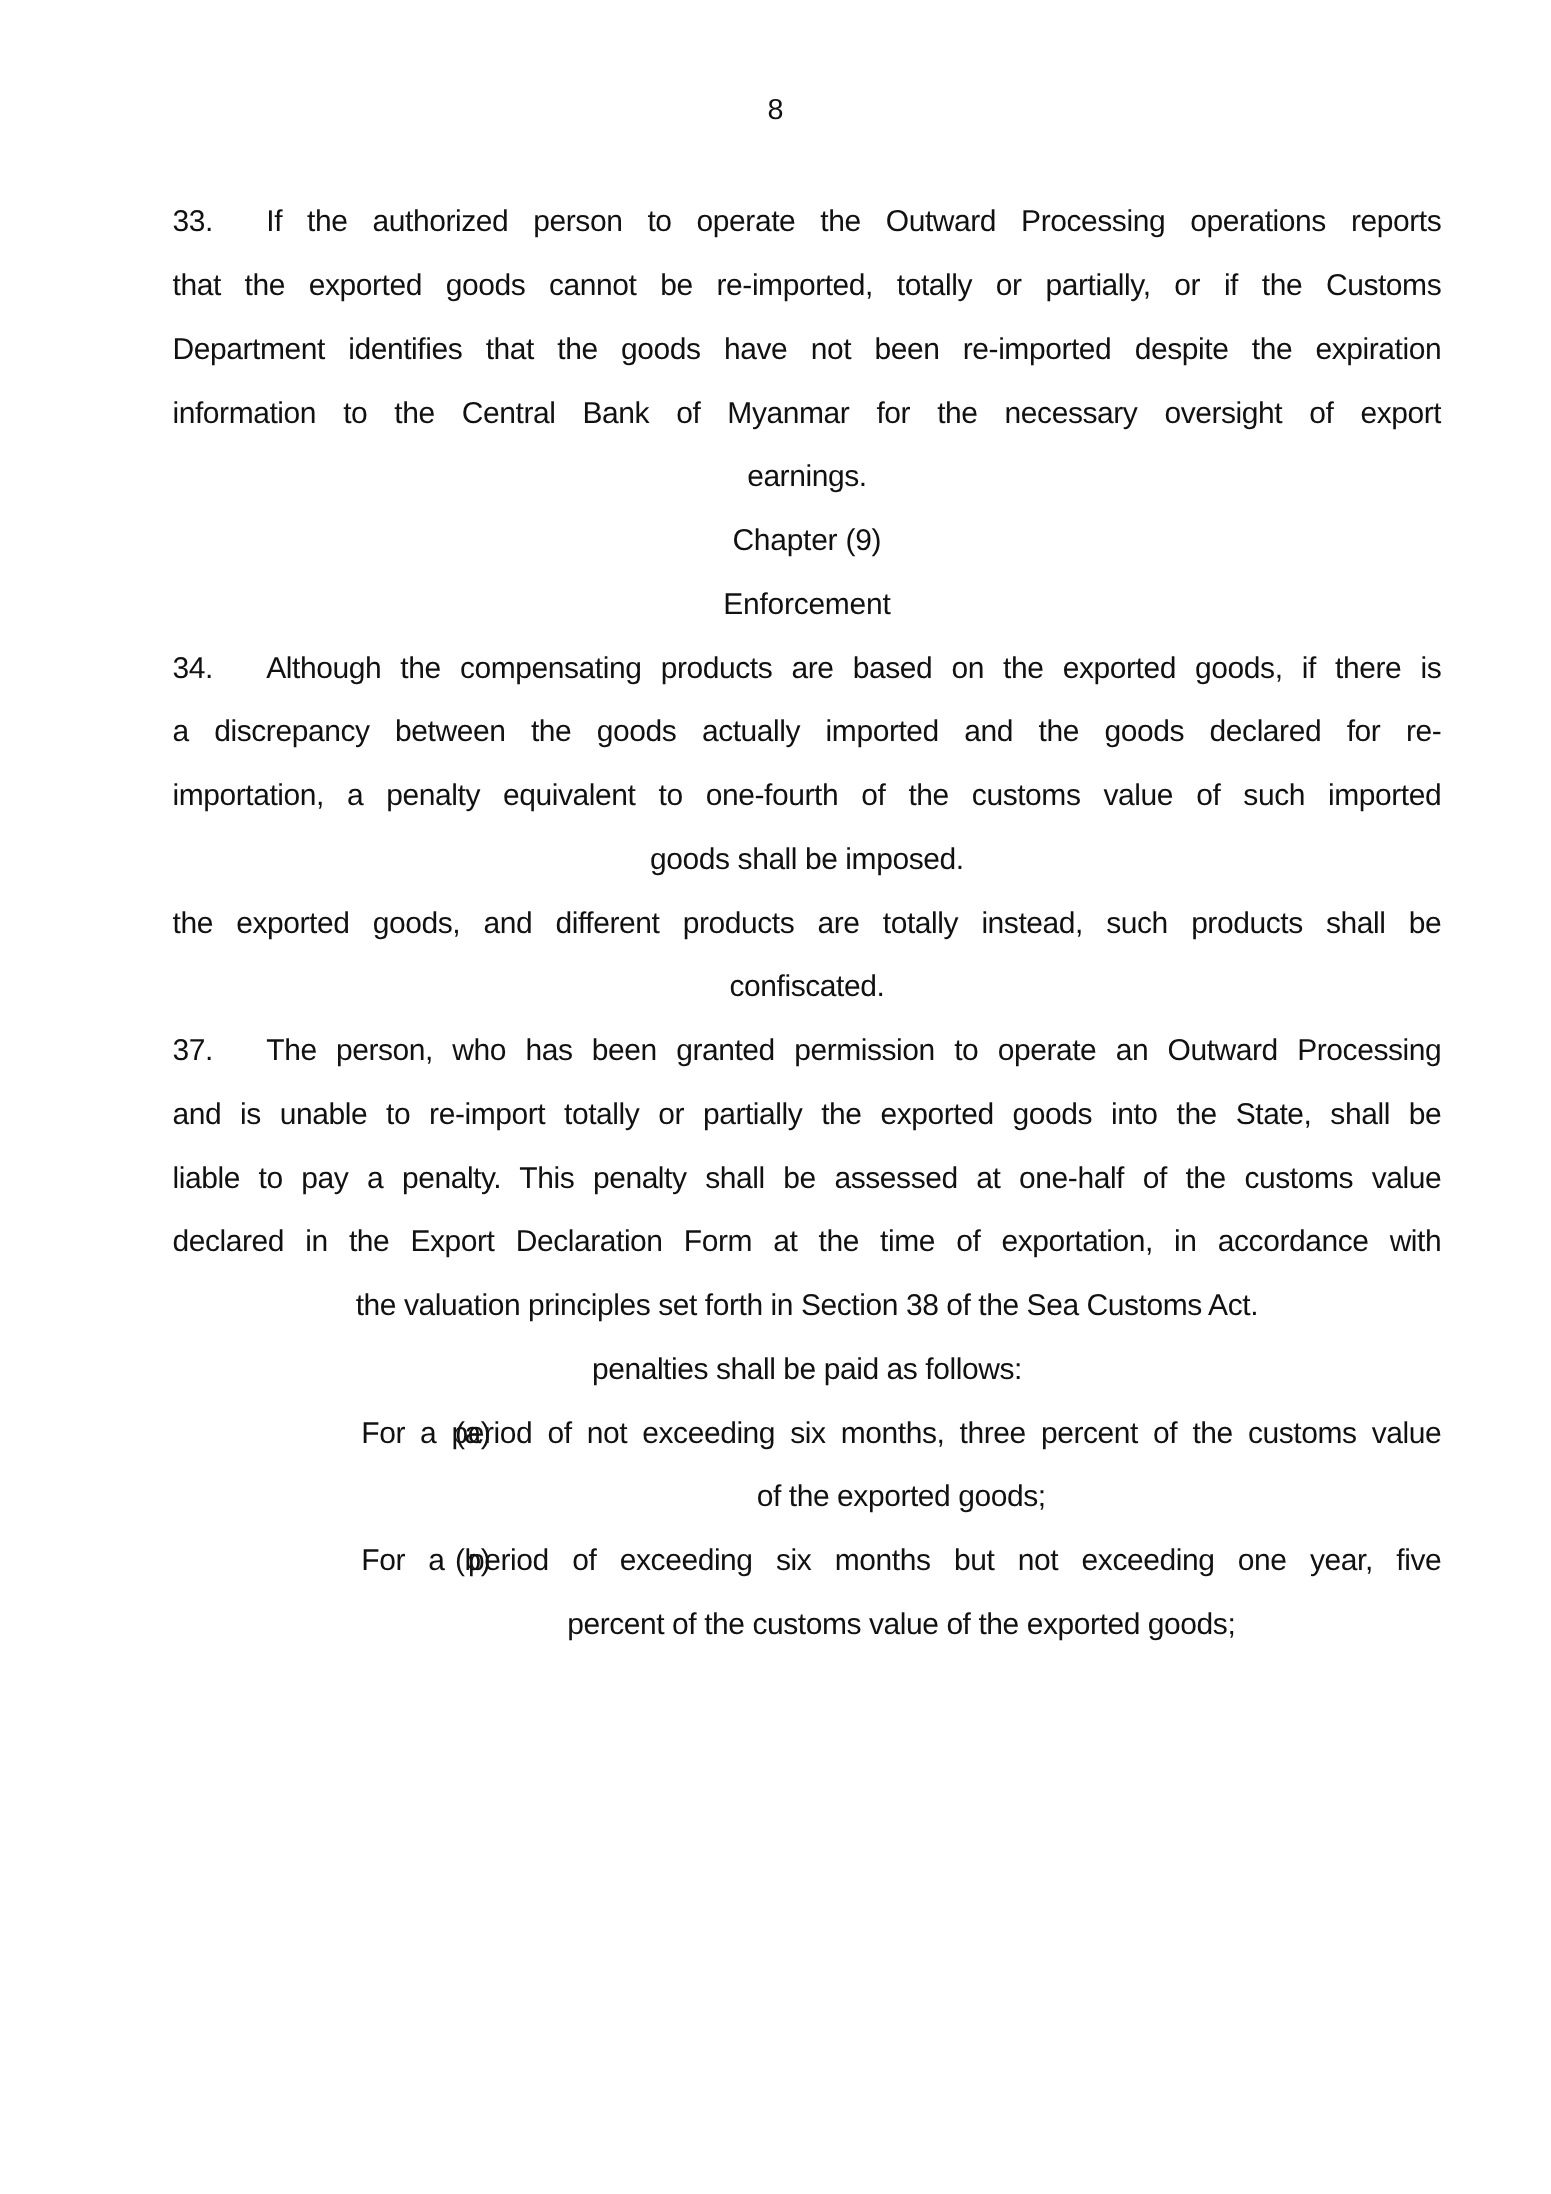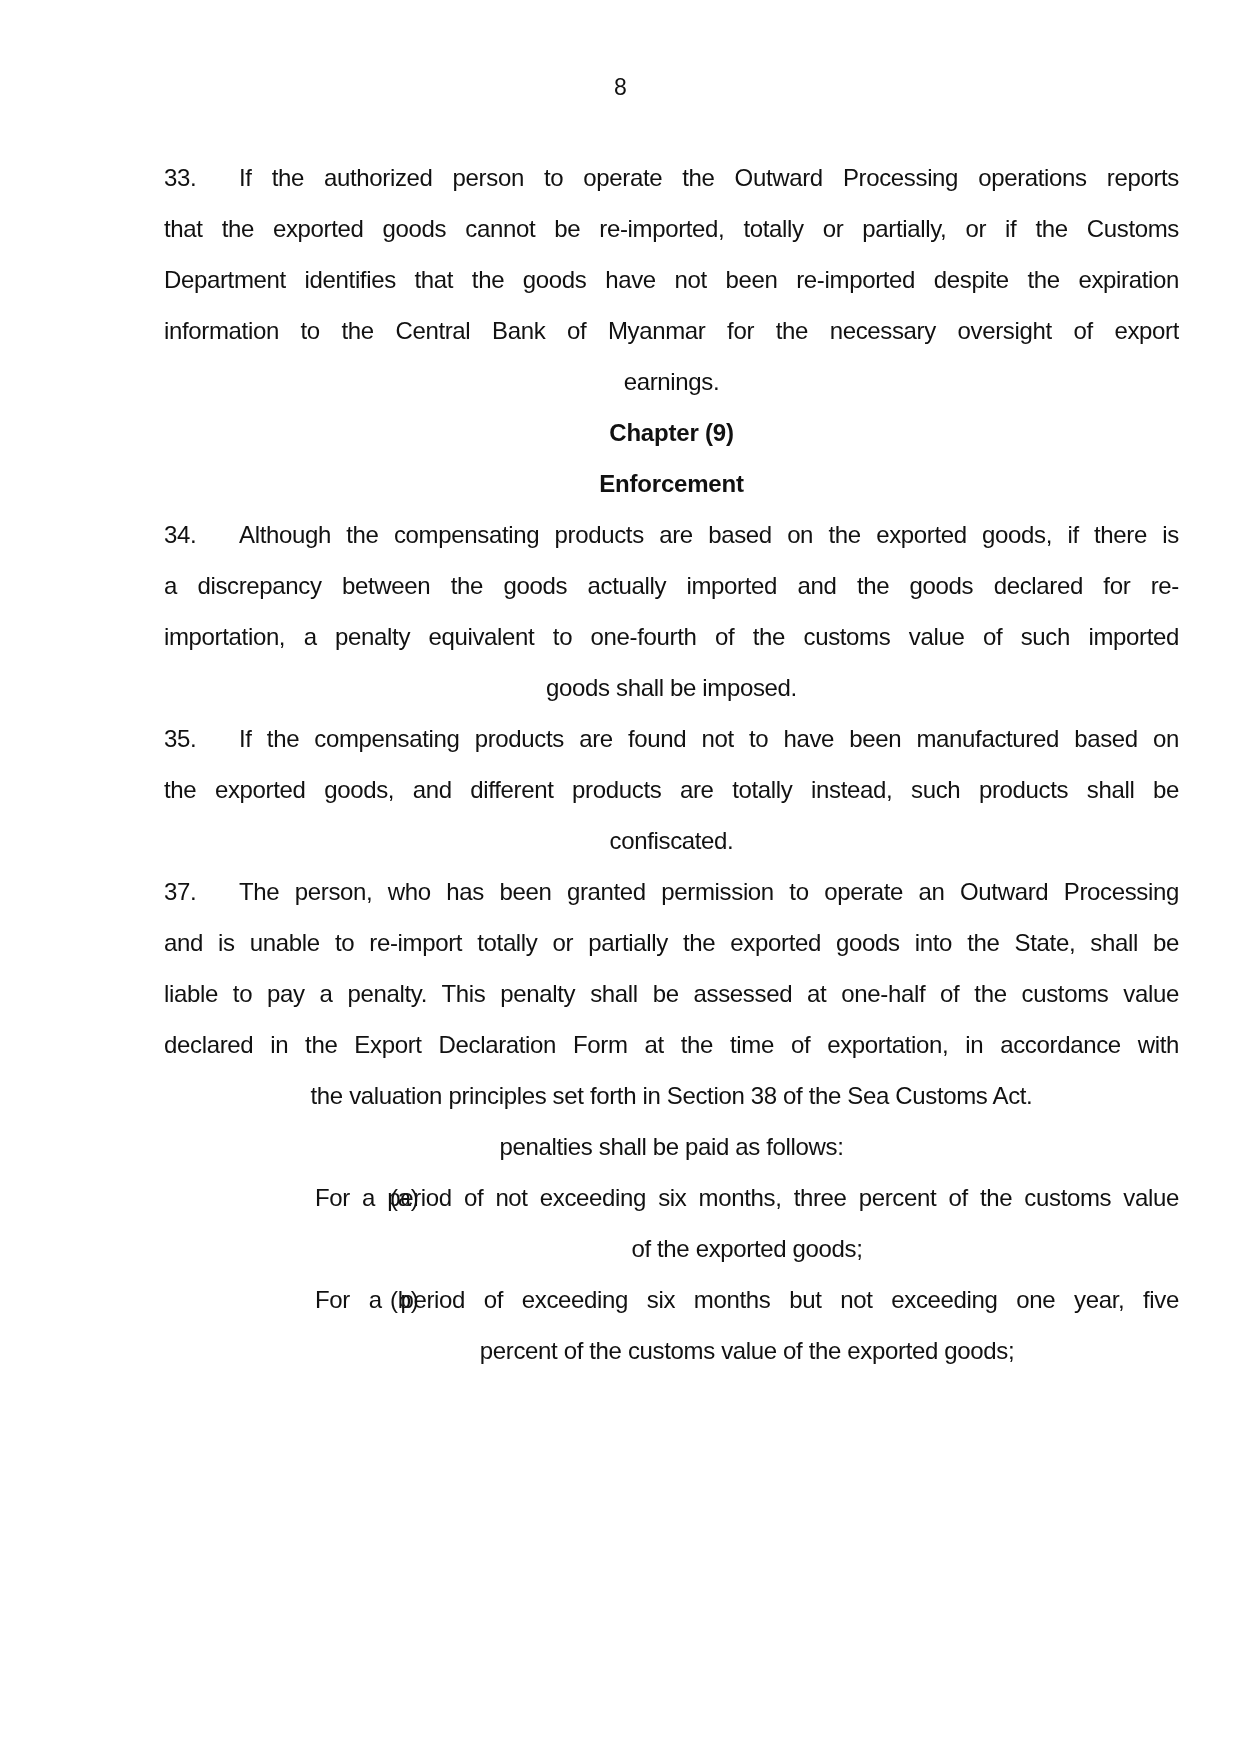--- a/index.html
+++ b/index.html
@@ -1,26 +1,26 @@
 <!DOCTYPE html>
 <html><head>
 <meta charset="utf-8">
 <style>
   html, body { margin: 0; padding: 0; background: #ffffff; }
   body { width: 1241px; height: 1755px; position: relative; overflow: hidden;
          font-family: "Liberation Sans", "DejaVu Sans", sans-serif; color: #111111; }
   .page-number { position: absolute; top: 72px; left: 0; width: 1241px; text-align: center;
                  font-size: 23px; line-height: 30px; }
-  .body-block { position: absolute; left: 164px; top: 152px; width: 1015px; }
+  .body-block { position: absolute; left: 138px; top: 152px; width: 1015px; }
   .line { display: block; height: 51px; line-height: 51px; font-size: 24px; white-space: nowrap;
           overflow: visible; letter-spacing: -0.35px; }
   .line.justify { text-align: justify; text-align-last: justify; white-space: normal; height: 51px; overflow: hidden; }
   .line.last { text-align: center; }
   .num { display: inline-block; width: 75px; }
-  .heading { text-align: center; font-weight: bold; font-size: 24px; height: 51px; line-height: 51px; letter-spacing: -0.2px; }
+  .heading { text-align: center; font-weight: normal; font-size: 24px; height: 51px; line-height: 51px; letter-spacing: -0.2px; }
   .sub { position: relative; }
   .sub .label { position: absolute; left: 75px; top: 0; }
   .sub .line { margin-left: 151px; }
 </style>
 </head>
 <body>
 
 <div class="page-number">8</div>
 
 <div class="body-block">
@@ -37,21 +37,20 @@
   <div class="heading">Enforcement</div>
 
   <div>
     <div class="line justify"><span class="num">34.</span><span>Although the compensating products are based on the exported goods, if there is</span></div>
     <div class="line justify">a discrepancy between the goods actually imported and the goods declared for re-</div>
     <div class="line justify">importation, a penalty equivalent to one-fourth of the customs value of such imported</div>
     <div class="line last">goods shall be imposed.</div>
   </div>
 
   <div>
-    <div class="line justify"><span class="num">35.</span><span>If the compensating products are found not to have been manufactured based on</span></div>
     <div class="line justify">the exported goods, and different products are totally instead, such products shall be</div>
     <div class="line last">confiscated.</div>
   </div>
 
 
   <div>
     <div class="line justify"><span class="num">37.</span><span>The person, who has been granted permission to operate an Outward Processing</span></div>
     <div class="line justify">and is unable to re-import totally or partially the exported goods into the State, shall be</div>
     <div class="line justify">liable to pay a penalty. This penalty shall be assessed at one-half of the customs value</div>
     <div class="line justify">declared in the Export Declaration Form at the time of exportation, in accordance with</div>

